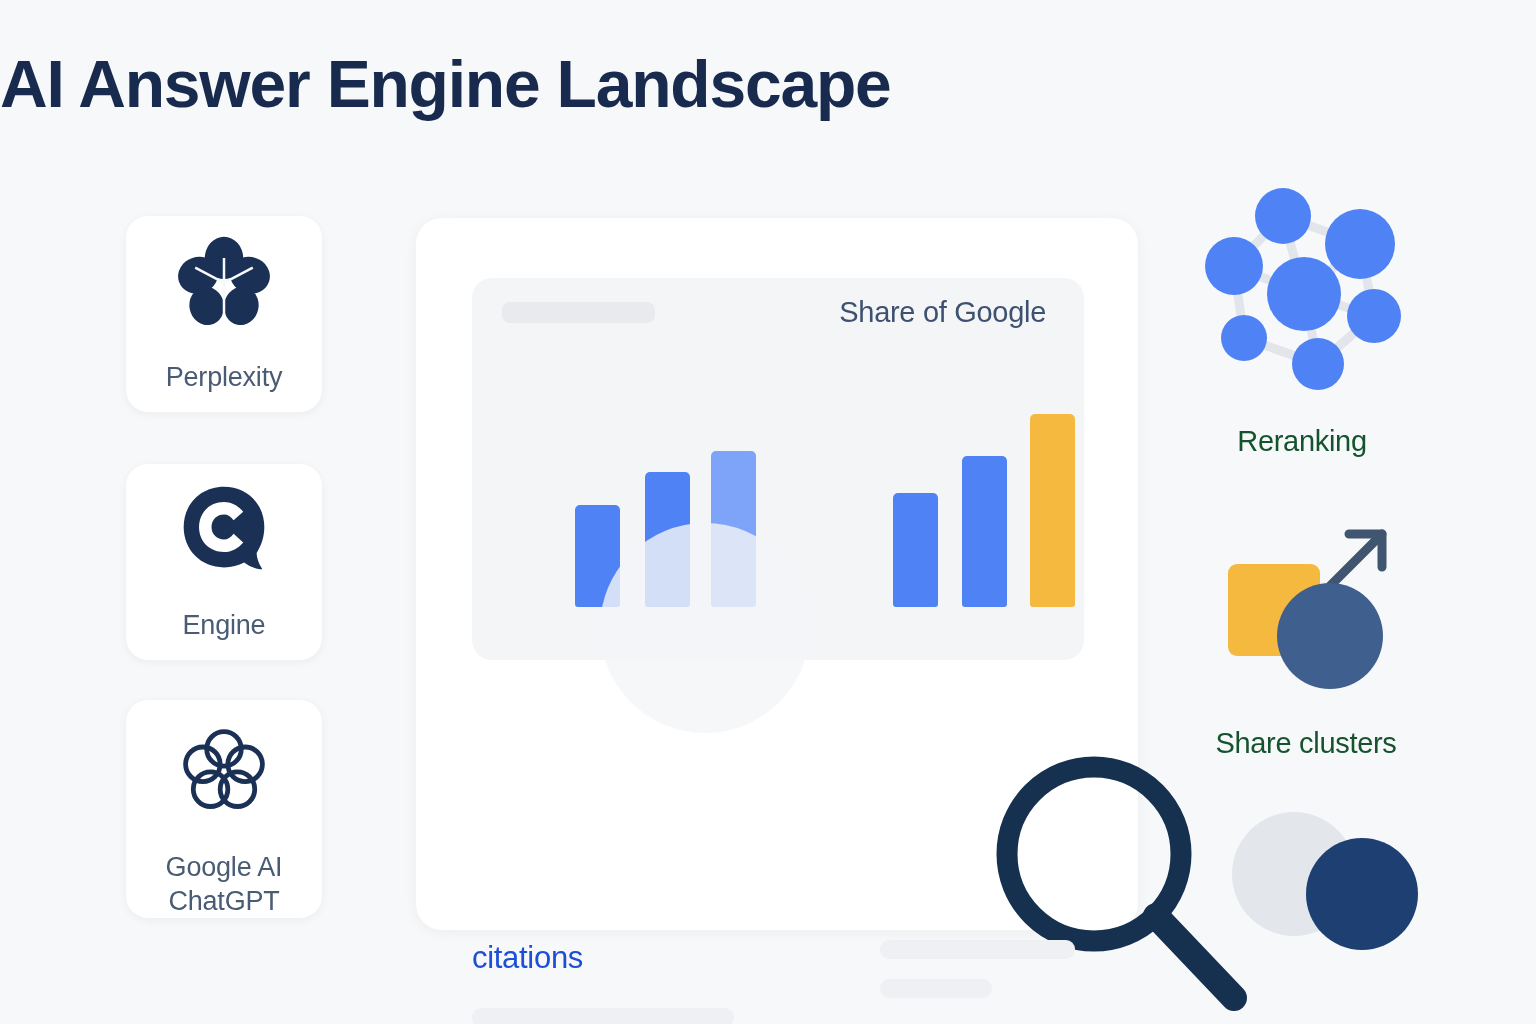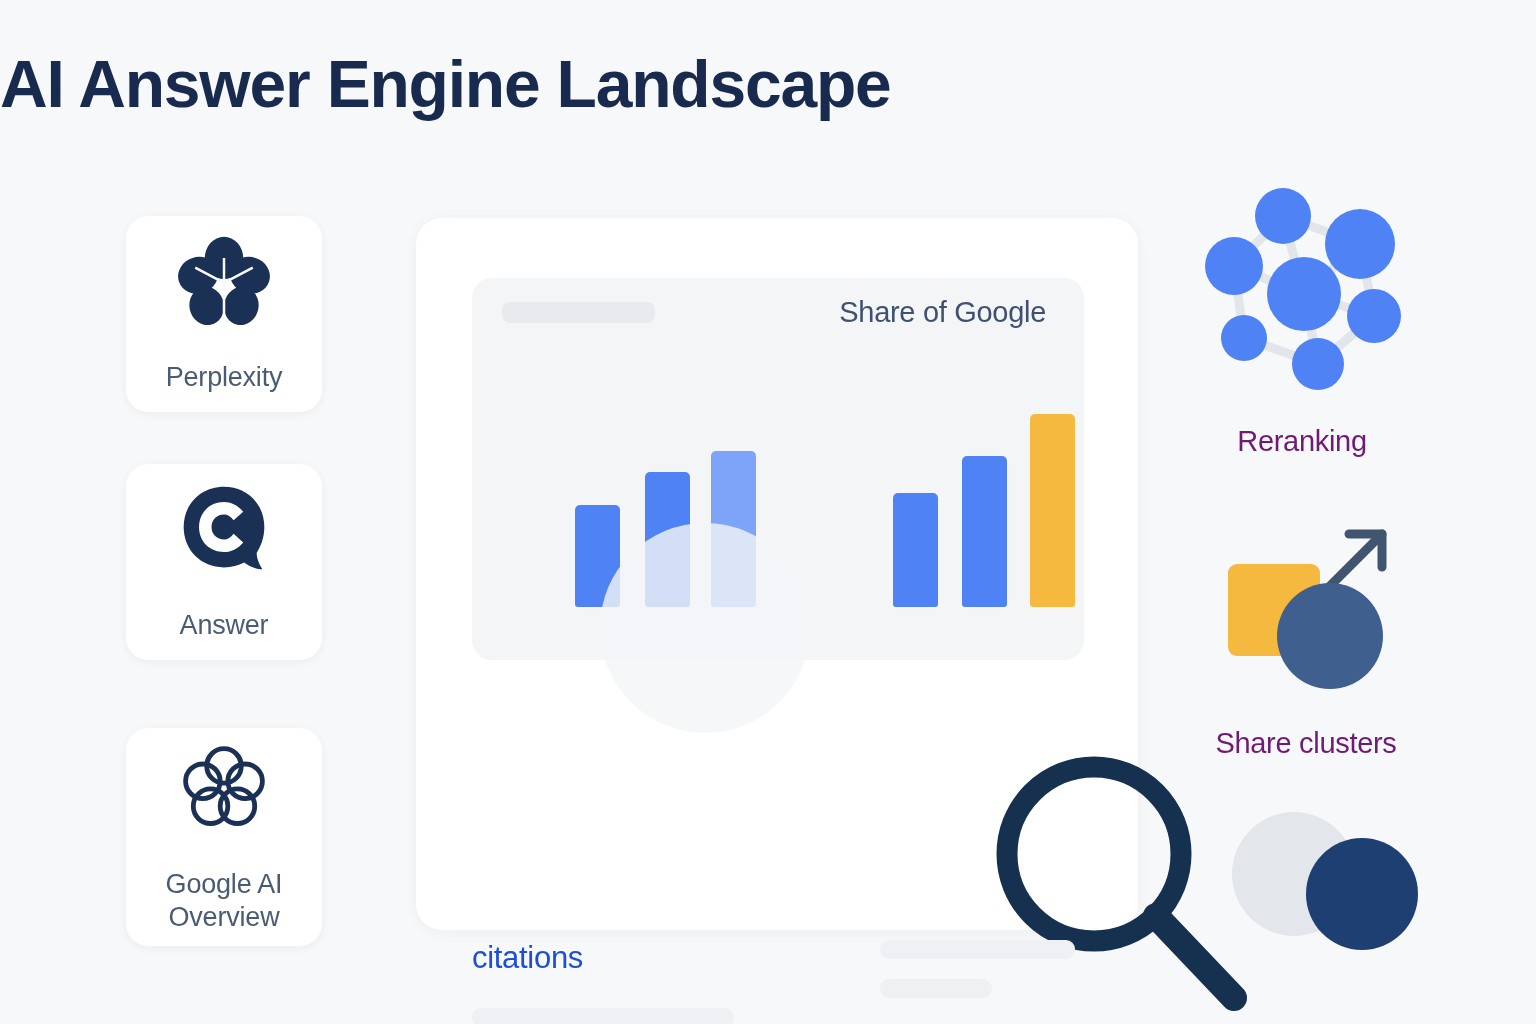--- a/index.html
+++ b/index.html
@@ -40,21 +40,21 @@
     background: #ffffff;
     border-radius: 22px;
     box-shadow: 0 2px 10px rgba(24,42,78,0.055);
     display: flex;
     flex-direction: column;
     align-items: center;
     justify-content: center;
   }
   #card-perplexity { top: 216px;  height: 196px; }
   #card-chatgpt    { top: 464px;  height: 196px; }
-  #card-google     { top: 728px;  height: 218px; }
+  #card-google     { top: 700px;  height: 218px; justify-content: flex-end; }
 
   .engine-logo {
     display: block;
   }
   .engine-label {
     margin-top: 28px;
     font-size: 27px;
     color: #4a5b74;
     text-align: center;
     line-height: 1.24;
@@ -147,21 +147,21 @@
     background: #eff0f3;
     border-radius: 9px;
   }
 
   
   .right-label {
     position: absolute;
     width: 320px;
     text-align: center;
     font-size: 29px;
-    color: #701a75;
+    color: #14532d;
     letter-spacing: -0.3px;
   }
   #network-graph { position: absolute; left: 1188px; top: 182px; }
   #label-reranking { left: 1142px; top: 425px; }
   #clusters-icon { position: absolute; left: 1218px; top: 524px; }
   #label-clusters { left: 1146px; top: 727px; }
   #bubbles-icon { position: absolute; left: 1228px; top: 806px; }
 </style>
 </head>
 <body>
@@ -190,38 +190,38 @@
     <div class="engine-label">Perplexity</div>
   </div>
 
   <div class="engine-card" id="card-chatgpt">
     <span class="engine-logo">
       <svg width="96" height="96" viewBox="0 0 100 100">
         <path fill="#1b3055" d="M50 6 C26 6 8 24 8 48 C8 72 26 90 50 90 C58 90 65 88 71 85 C76 89 84 92 90 92 C86 86 84 80 84 75 C89 67 92 58 92 48 C92 24 74 6 50 6 Z"></path>
         <path fill="#ffffff" d="M50 22 C35 22 24 33 24 48 C24 63 35 74 50 74 C58 74 65 70 70 64 L60 55 C57 59 54 61 50 61 C43 61 37 56 37 48 C37 40 43 35 50 35 C54 35 57 37 60 41 L70 32 C65 26 58 22 50 22 Z"></path>
       </svg>
     </span>
-    <div class="engine-label">Answer</div>
+    <div class="engine-label">Engine</div>
   </div>
 
   <div class="engine-card" id="card-google">
     <span class="engine-logo">
       <svg width="96" height="96" viewBox="0 0 100 100">
         <g fill="none" stroke="#1b3055" stroke-width="5">
           <circle cx="50" cy="27" r="18"></circle>
           <circle cx="28" cy="43" r="18"></circle>
           <circle cx="72" cy="43" r="18"></circle>
           <circle cx="36" cy="69" r="18"></circle>
           <circle cx="64" cy="69" r="18"></circle>
         </g>
       </svg>
     </span>
     <div class="engine-label">
       <span>Google AI</span><br>
-      <span>Overview</span>
+      <span>ChatGPT</span>
     </div>
   </div>
 
   <div id="center-panel">
 
     <div id="chart-card">
 
       <div id="chart-skeleton-title"></div>
       <div id="chart-title">Share of Google</div>
 

